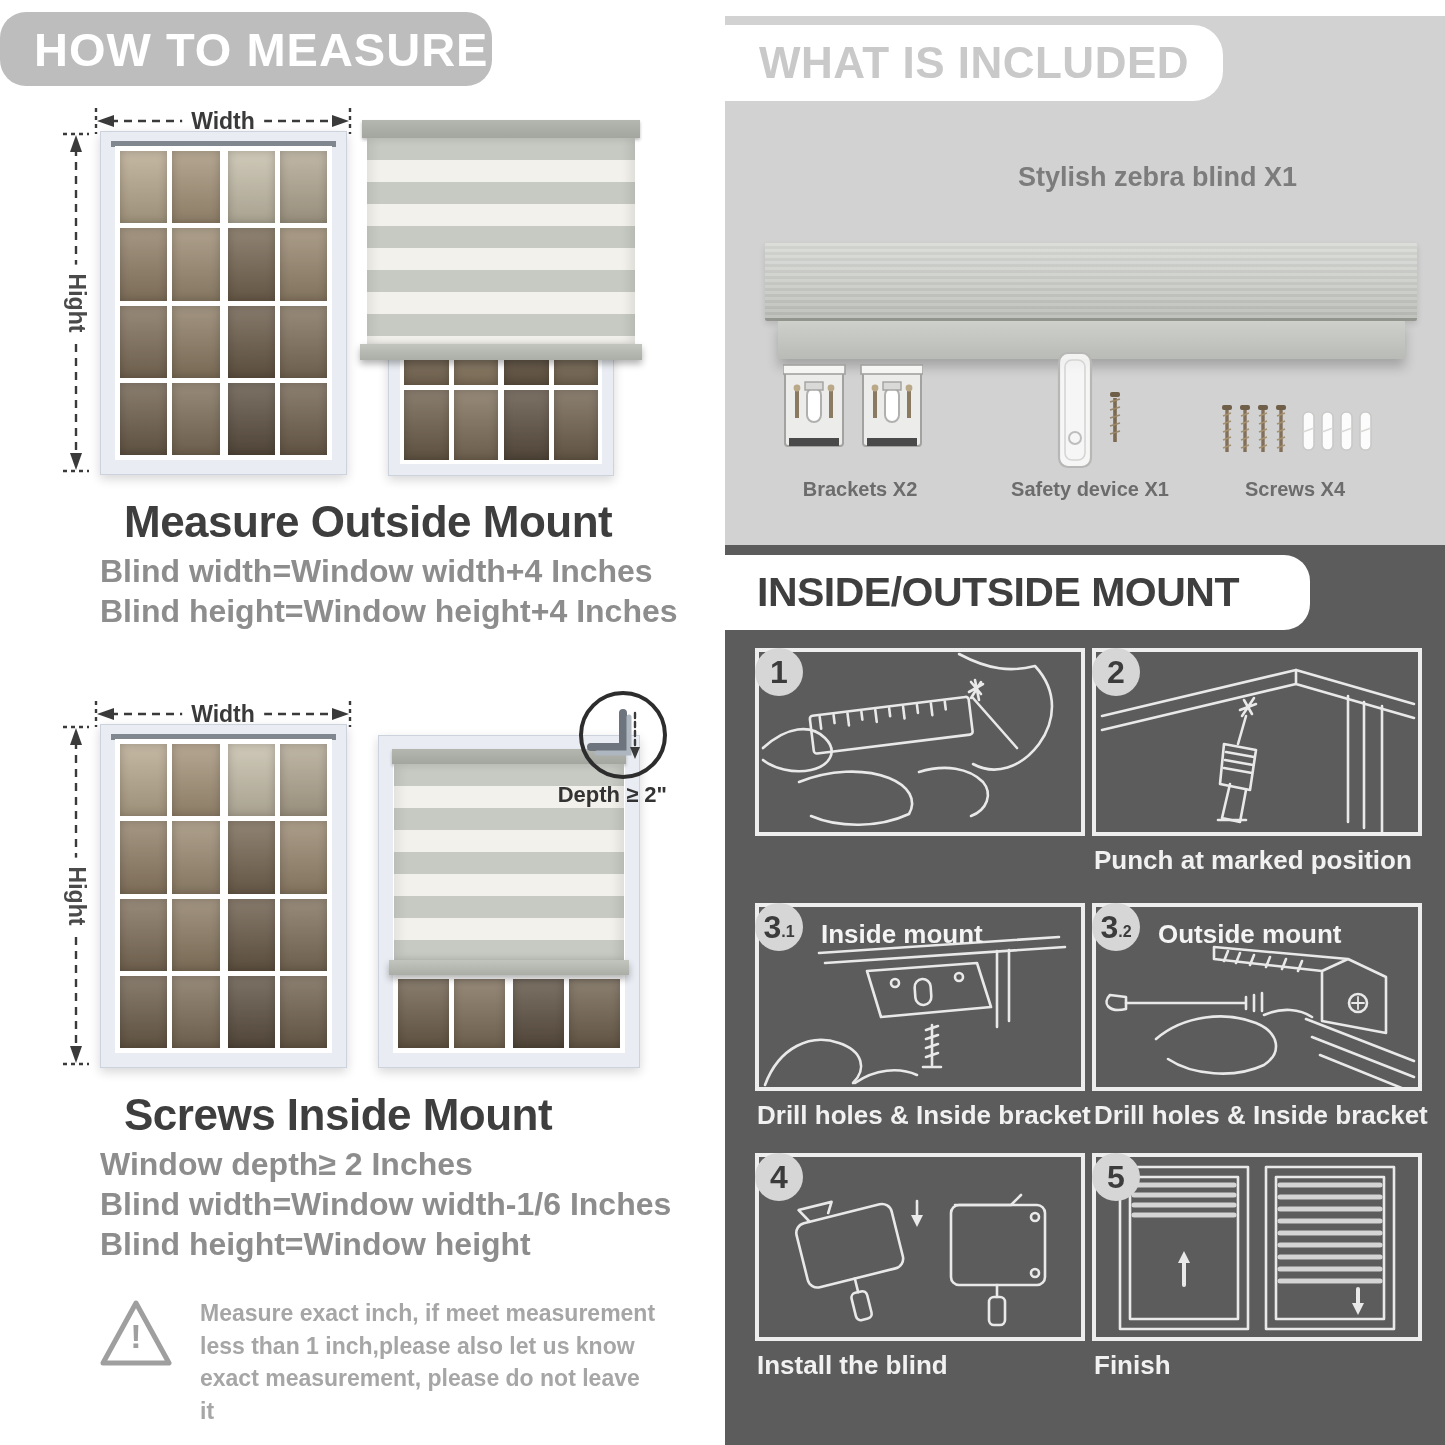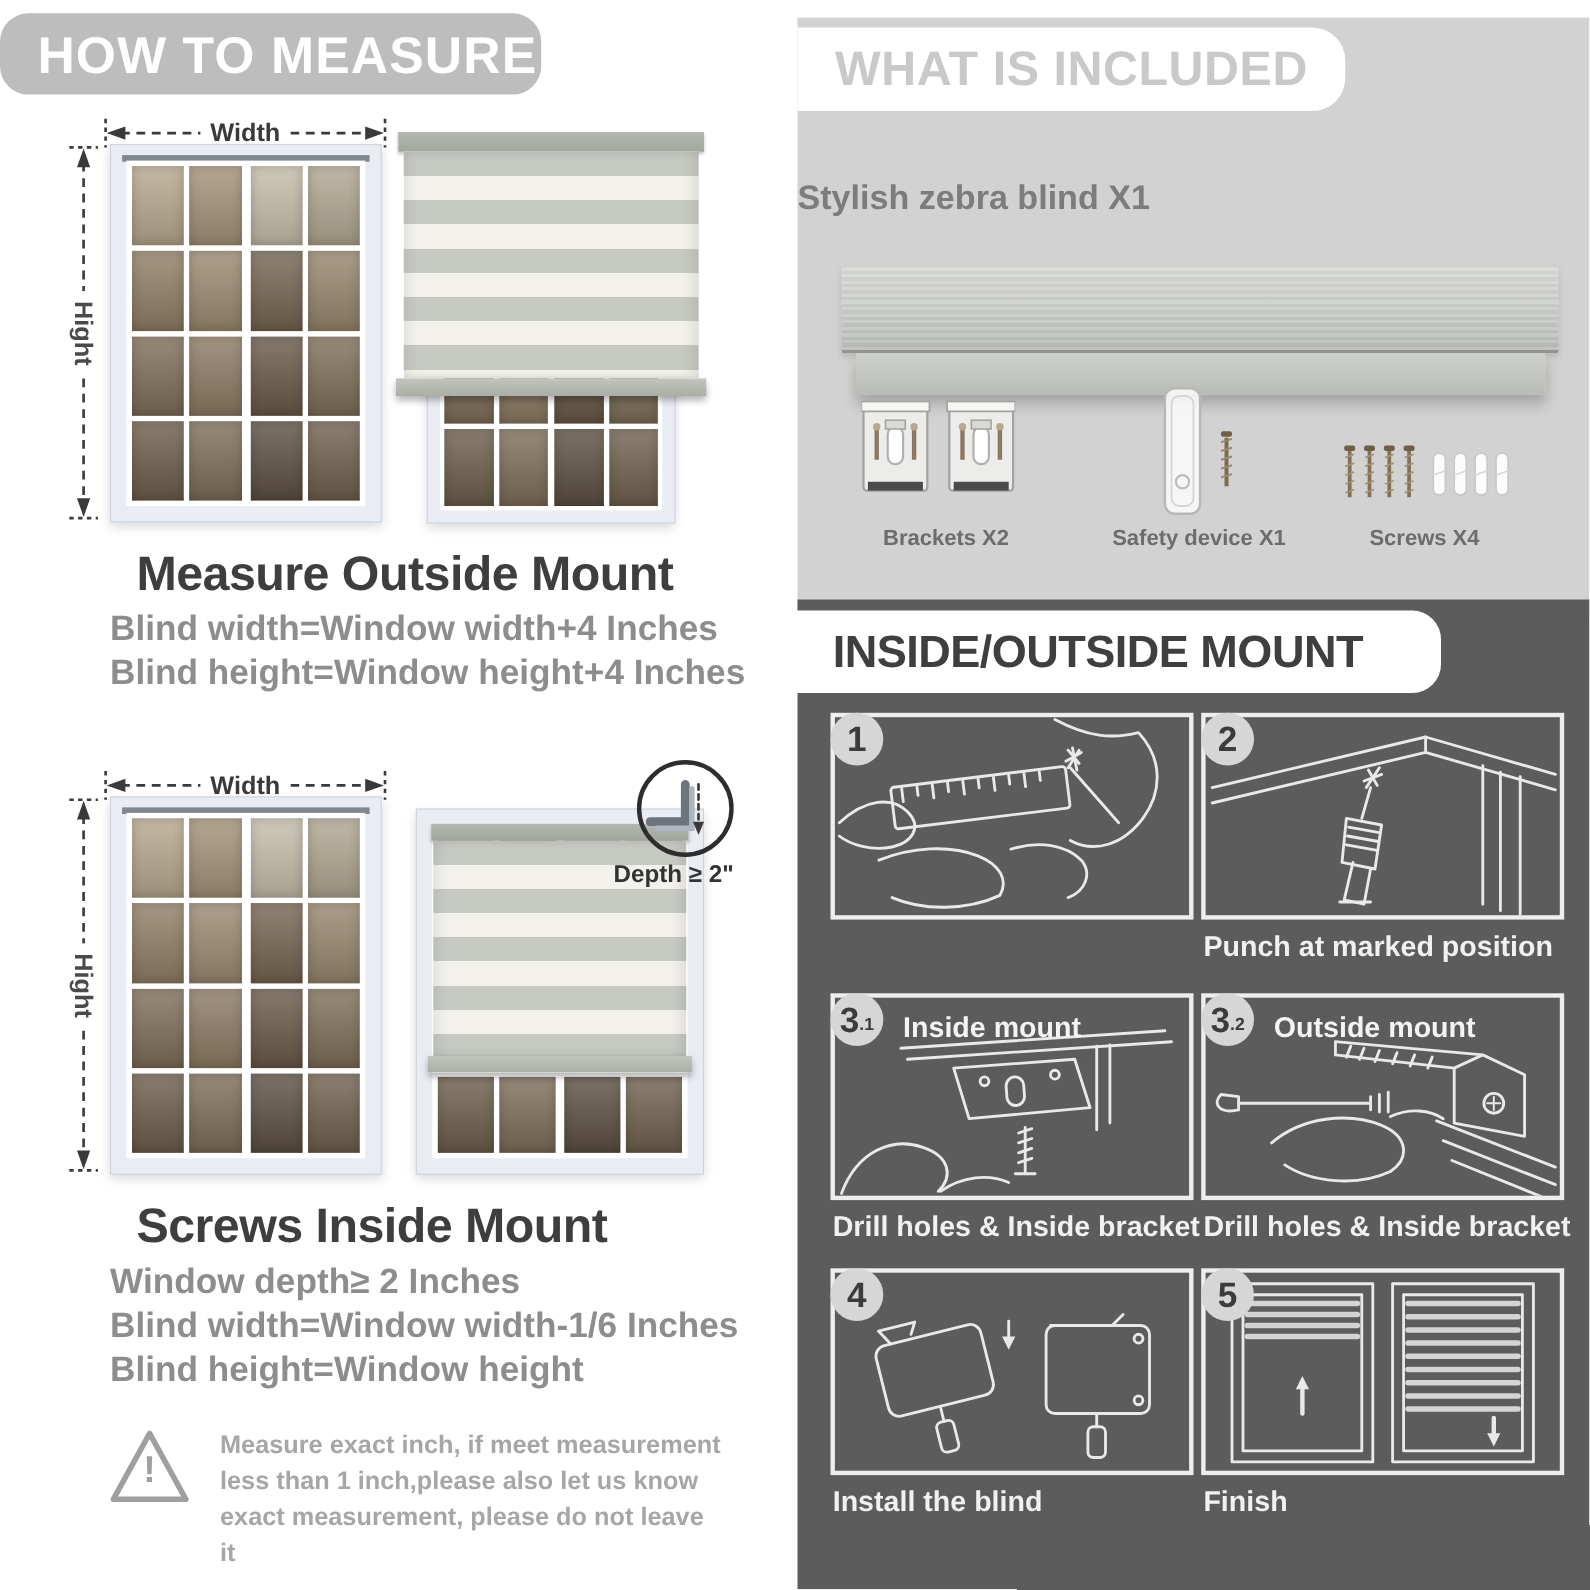--- a/index.html
+++ b/index.html
@@ -73,21 +73,21 @@
   .magnifier{position:absolute;width:88px;height:88px;border-radius:50%;border:4px solid #2d2d2d;z-index:6;}
   .depth-label{position:absolute;color:#333;font-weight:700;font-size:22px;white-space:nowrap;z-index:6;}
 
   
   #warning{position:absolute;left:98px;top:1295px;width:560px;display:flex;gap:26px;align-items:flex-start;}
   #warning .tri{position:relative;flex:0 0 76px;height:82px;}
   #warning .bang{position:absolute;left:0;top:22px;width:76px;text-align:center;color:#9f9f9f;font-weight:700;font-size:34px;}
   #warning .wtext{color:#a6a6a6;font-size:23px;font-weight:700;line-height:1.42;padding-top:2px;}
 
   
-  #blind-title{position:absolute;left:0;top:146px;width:572px;text-align:left;color:#7c7c7c;font-size:31px;font-weight:700;}
+  #blind-title{position:absolute;left:0;top:146px;width:572px;text-align:right;color:#7c7c7c;font-size:27px;font-weight:700;}
   #cass1{position:absolute;left:40px;top:227px;width:652px;height:78px;border-radius:2px;
     background:linear-gradient(180deg,#d8dad6 0%,#c9ccc7 55%,#b9bcb7 100%);border-bottom:3px solid #92968f;
     box-shadow:0 3px 6px rgba(0,0,0,.12);}
   #cass1::after{content:"";position:absolute;inset:0;background:repeating-linear-gradient(180deg,rgba(255,255,255,.10) 0 3px,rgba(0,0,0,.03) 3px 6px);}
   #cass2{position:absolute;left:53px;top:305px;width:627px;height:38px;
     background:linear-gradient(180deg,#cdd0cb,#b8bbb6);box-shadow:0 8px 12px rgba(0,0,0,.22);}
   .item-caption{position:absolute;top:462px;color:#6c6c6c;font-size:20px;font-weight:700;text-align:center;white-space:nowrap;}
   .item-art{position:absolute;}
 
   

